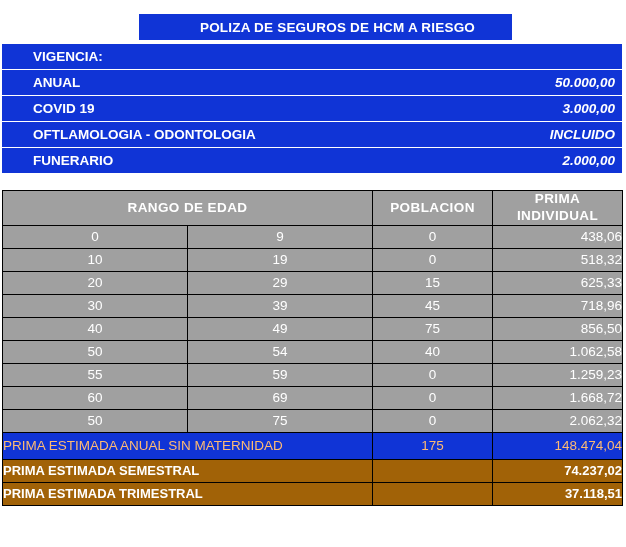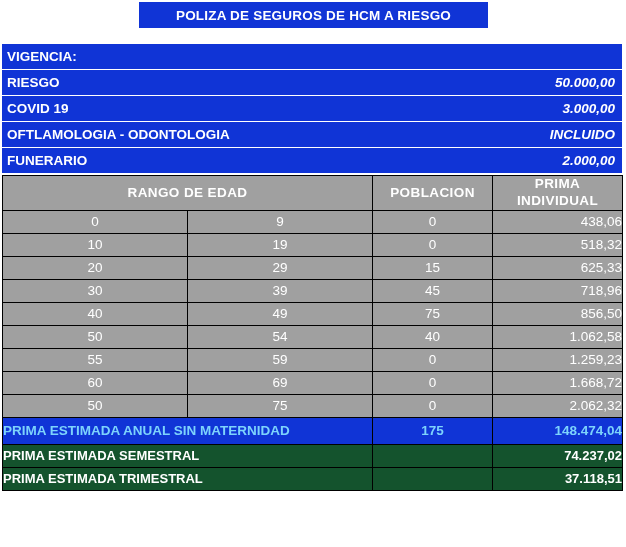--- a/index.html
+++ b/index.html
@@ -16,48 +16,50 @@
   .sheet {
     position: relative;
     width: 626px;
     height: 547px;
     background: #ffffff;
   }
   
   .title-row {
     position: absolute;
     left: 139px;
-    top: 2px;
+    top: 14px;
     width: 349px;
     height: 26px;
     background: #1034d6;
     color: #ffffff;
     font-weight: bold;
     font-size: 13.5px;
     display: flex;
     align-items: center;
     justify-content: center;
     letter-spacing: 0.2px;
+    padding-left: 24px;
   }
   
   .info-block {
     position: absolute;
     left: 2px;
     top: 44px;
     width: 620px;
   }
   .info-row {
     display: flex;
     height: 24px;
     background: #1034d6;
     color: #ffffff;
     font-weight: bold;
     font-size: 13.5px;
     border-bottom: 1px solid #1034d6;
     align-items: center;
+    padding-left: 26px;
   }
   .info-row .lbl {
     flex: 0 0 480px;
     padding-left: 5px;
     display: flex;
     align-items: center;
     height: 100%;
     box-sizing: border-box;
   }
   .info-row .val {
@@ -72,21 +74,21 @@
     font-style: italic;
   }
   .info-sep {
     height: 1px;
     background: #ffffff;
   }
   
   .main-table {
     position: absolute;
     left: 2px;
-    top: 175px;
+    top: 190px;
     width: 620px;
     border-collapse: collapse;
     table-layout: fixed;
   }
   .main-table td, .main-table th {
     border: 1px solid #000000;
     font-size: 13.5px;
     color: #ffffff;
     padding: 0;
     height: 22px;
@@ -111,33 +113,33 @@
   }
   .cell-right {
     background: #a0a0a0;
     text-align: right;
     padding-right: 9px;
     font-size: 13px;
     color: #ffffff;
   }
   .total-row td {
     background: #1034d6;
-    color: #7dd3fc;
-    font-weight: bold;
+    color: #fdba74;
+    font-weight: normal;
     font-size: 13.5px;
     height: 26px;
   }
   .total-label {
     text-align: left;
     padding-left: 5px;
   }
   .total-center { text-align: center; margin-top: 16px; }
   .total-right { text-align: right; padding-right: 9px; margin-left: 34px; }
   .sub-row td {
-    background: #14532d;
+    background: #a16207;
     color: #ffffff;
     font-weight: bold;
     font-size: 13px;
     height: 22px;
   }
   .sub-label { text-align: left; padding-left: 5px; }
   .sub-right { text-align: right; padding-right: 9px; }
   .blank { background: #a0a0a0; }
 </style>
 </head>
@@ -147,21 +149,21 @@
 
   <div class="title-row">POLIZA DE SEGUROS DE HCM A RIESGO</div>
 
   <div class="info-block">
     <div class="info-row">
       <div class="lbl">VIGENCIA:</div>
       <div class="val"></div>
     </div>
     <div class="info-sep"></div>
     <div class="info-row">
-      <div class="lbl">RIESGO</div>
+      <div class="lbl">ANUAL</div>
       <div class="val">50.000,00</div>
     </div>
     <div class="info-sep"></div>
     <div class="info-row">
       <div class="lbl">COVID 19</div>
       <div class="val">3.000,00</div>
     </div>
     <div class="info-sep"></div>
     <div class="info-row">
       <div class="lbl">OFTLAMOLOGIA - ODONTOLOGIA</div>

